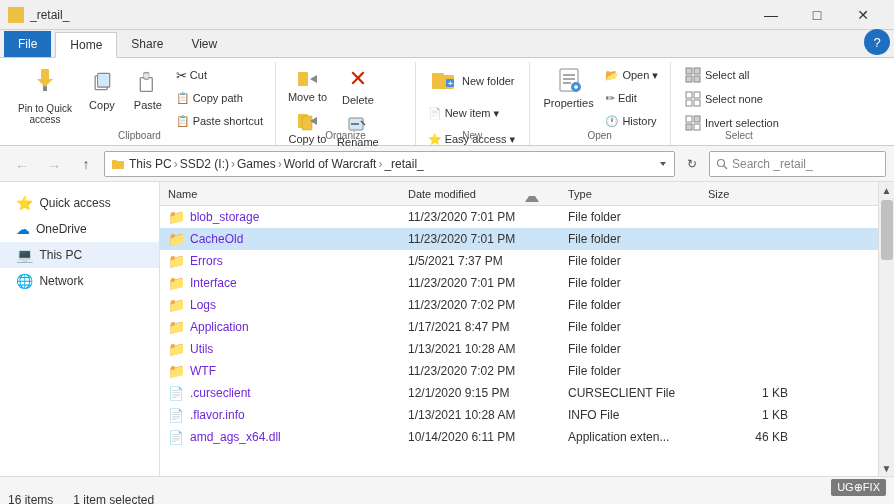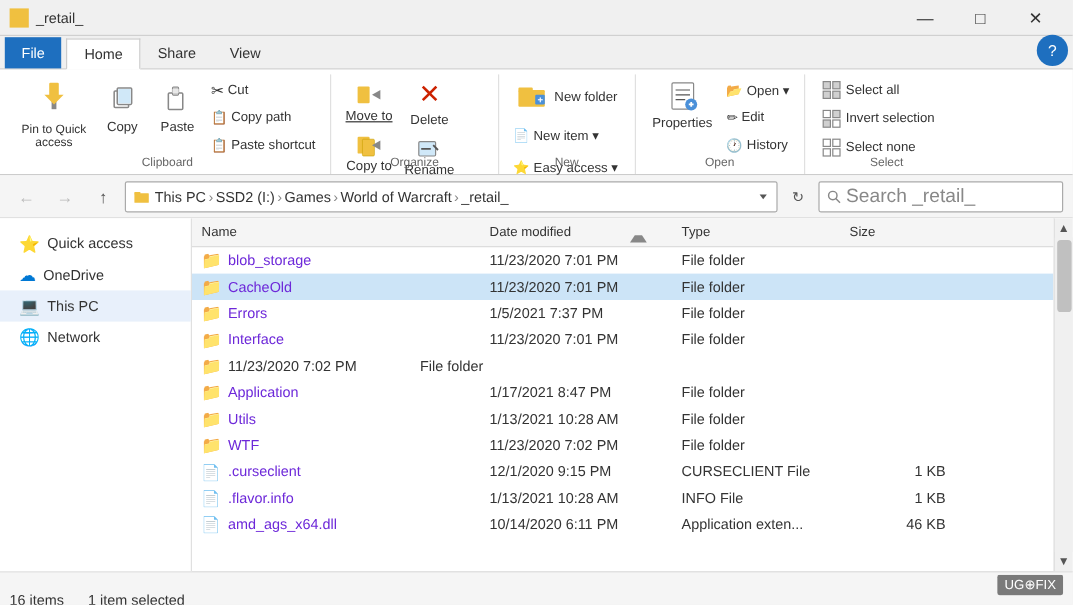--- a/index.html
+++ b/index.html
@@ -165,29 +165,29 @@
       gap: 4px;
     }
     .address-path { display: flex; align-items: center; gap: 2px; font-size: 12px; }
     .path-sep { color: #888; }
     .refresh-btn {
       width: 26px; height: 26px;
       display: flex; align-items: center; justify-content: center;
       cursor: pointer; border-radius: 2px; color: #555;
     }
     .search-box {
-      width: 204px;
+      width: 177px;
       height: 26px;
       background: white;
       border: 1px solid #aaa;
       border-radius: 2px;
       display: flex;
       align-items: center;
       padding: 0 6px;
-      font-size: 16px;
+      font-size: 12px;
       color: #888;
       gap: 4px;
     }
 
     
     .main-area {
       display: flex;
       height: calc(504px - 30px - 28px - 88px - 36px - 28px);
       background: white;
     }
@@ -410,21 +410,21 @@
           <span>Paste shortcut</span>
         </div>
       </div>
     </div>
     <div class="ribbon-group-label">Clipboard</div>
   </div>
 
   <div class="ribbon-group" style="min-width:140px;">
     <div class="ribbon-buttons" style="align-items:center;">
       <div style="display:flex;flex-direction:column;align-items:center;gap:4px;padding-bottom:16px;">
-        <div class="ribbon-btn-large" style="padding:2px 4px;text-decoration:underline;">
+        <div class="ribbon-btn-large" style="padding:2px 4px;">
           <svg width="22" height="20" viewBox="0 0 22 20">
             <rect x="1" y="3" width="10" height="14" fill="#f0c040" rx="1"></rect>
             <polygon points="13,10 20,6 20,14" fill="#888"></polygon>
           </svg>
           <span>Move to</span>
         </div>
         <div class="ribbon-btn-large" style="padding:2px 4px;">
           <svg width="22" height="20" viewBox="0 0 22 20">
             <rect x="1" y="3" width="10" height="14" fill="#f0c040" rx="1"></rect>
             <rect x="5" y="5" width="10" height="14" fill="#f0c040" rx="1" stroke="#c8a000" stroke-width="0.5"></rect>
@@ -515,34 +515,34 @@
           <rect x="1" y="1" width="6" height="6" fill="#d0d0d0" stroke="#888" stroke-width="1"></rect>
           <rect x="9" y="1" width="6" height="6" fill="#d0d0d0" stroke="#888" stroke-width="1"></rect>
           <rect x="1" y="9" width="6" height="6" fill="#d0d0d0" stroke="#888" stroke-width="1"></rect>
           <rect x="9" y="9" width="6" height="6" fill="#d0d0d0" stroke="#888" stroke-width="1"></rect>
         </svg>
         <span>Select all</span>
       </div>
       <div class="ribbon-select-btn">
         <svg width="16" height="16" viewBox="0 0 16 16">
           <rect x="1" y="1" width="6" height="6" fill="white" stroke="#888" stroke-width="1"></rect>
+          <rect x="9" y="1" width="6" height="6" fill="white" stroke="#888" stroke-width="1"></rect>
+          <rect x="1" y="9" width="6" height="6" fill="white" stroke="#888" stroke-width="1"></rect>
+          <rect x="9" y="9" width="6" height="6" fill="white" stroke="#888" stroke-width="1"></rect>
+        </svg>
+        <span>Select none</span>
+      </div>
+      <div class="ribbon-select-btn">
+        <svg width="16" height="16" viewBox="0 0 16 16">
+          <rect x="1" y="1" width="6" height="6" fill="white" stroke="#888" stroke-width="1"></rect>
           <rect x="9" y="1" width="6" height="6" fill="#d0d0d0" stroke="#888" stroke-width="1"></rect>
           <rect x="1" y="9" width="6" height="6" fill="#d0d0d0" stroke="#888" stroke-width="1"></rect>
           <rect x="9" y="9" width="6" height="6" fill="white" stroke="#888" stroke-width="1"></rect>
         </svg>
         <span>Invert selection</span>
-      </div>
-      <div class="ribbon-select-btn">
-        <svg width="16" height="16" viewBox="0 0 16 16">
-          <rect x="1" y="1" width="6" height="6" fill="white" stroke="#888" stroke-width="1"></rect>
-          <rect x="9" y="1" width="6" height="6" fill="white" stroke="#888" stroke-width="1"></rect>
-          <rect x="1" y="9" width="6" height="6" fill="white" stroke="#888" stroke-width="1"></rect>
-          <rect x="9" y="9" width="6" height="6" fill="white" stroke="#888" stroke-width="1"></rect>
-        </svg>
-        <span>Select none</span>
       </div>
     </div>
     <div class="ribbon-group-label">Select</div>
   </div>
 </div>
 
 <div class="address-bar-area">
   <div class="nav-btn disabled">←</div>
   <div class="nav-btn disabled">→</div>
   <div class="nav-btn">↑</div>
@@ -631,20 +631,21 @@
   </div>
         <div class="file-row">
     <span class="file-icon folder-icon" style="font-size:14px;">📁</span>
     <span class="file-name">Interface</span>
     <span class="file-date">11/23/2020 7:01 PM</span>
     <span class="file-type">File folder</span>
     <span class="file-size"></span>
   </div>
         <div class="file-row">
     <span class="file-icon folder-icon" style="font-size:14px;">📁</span>
+    <span class="file-name">Logs</span>
     <span class="file-date">11/23/2020 7:02 PM</span>
     <span class="file-type">File folder</span>
     <span class="file-size"></span>
   </div>
         <div class="file-row">
     <span class="file-icon folder-icon" style="font-size:14px;">📁</span>
     <span class="file-name">Application</span>
     <span class="file-date">1/17/2021 8:47 PM</span>
     <span class="file-type">File folder</span>
     <span class="file-size"></span>

